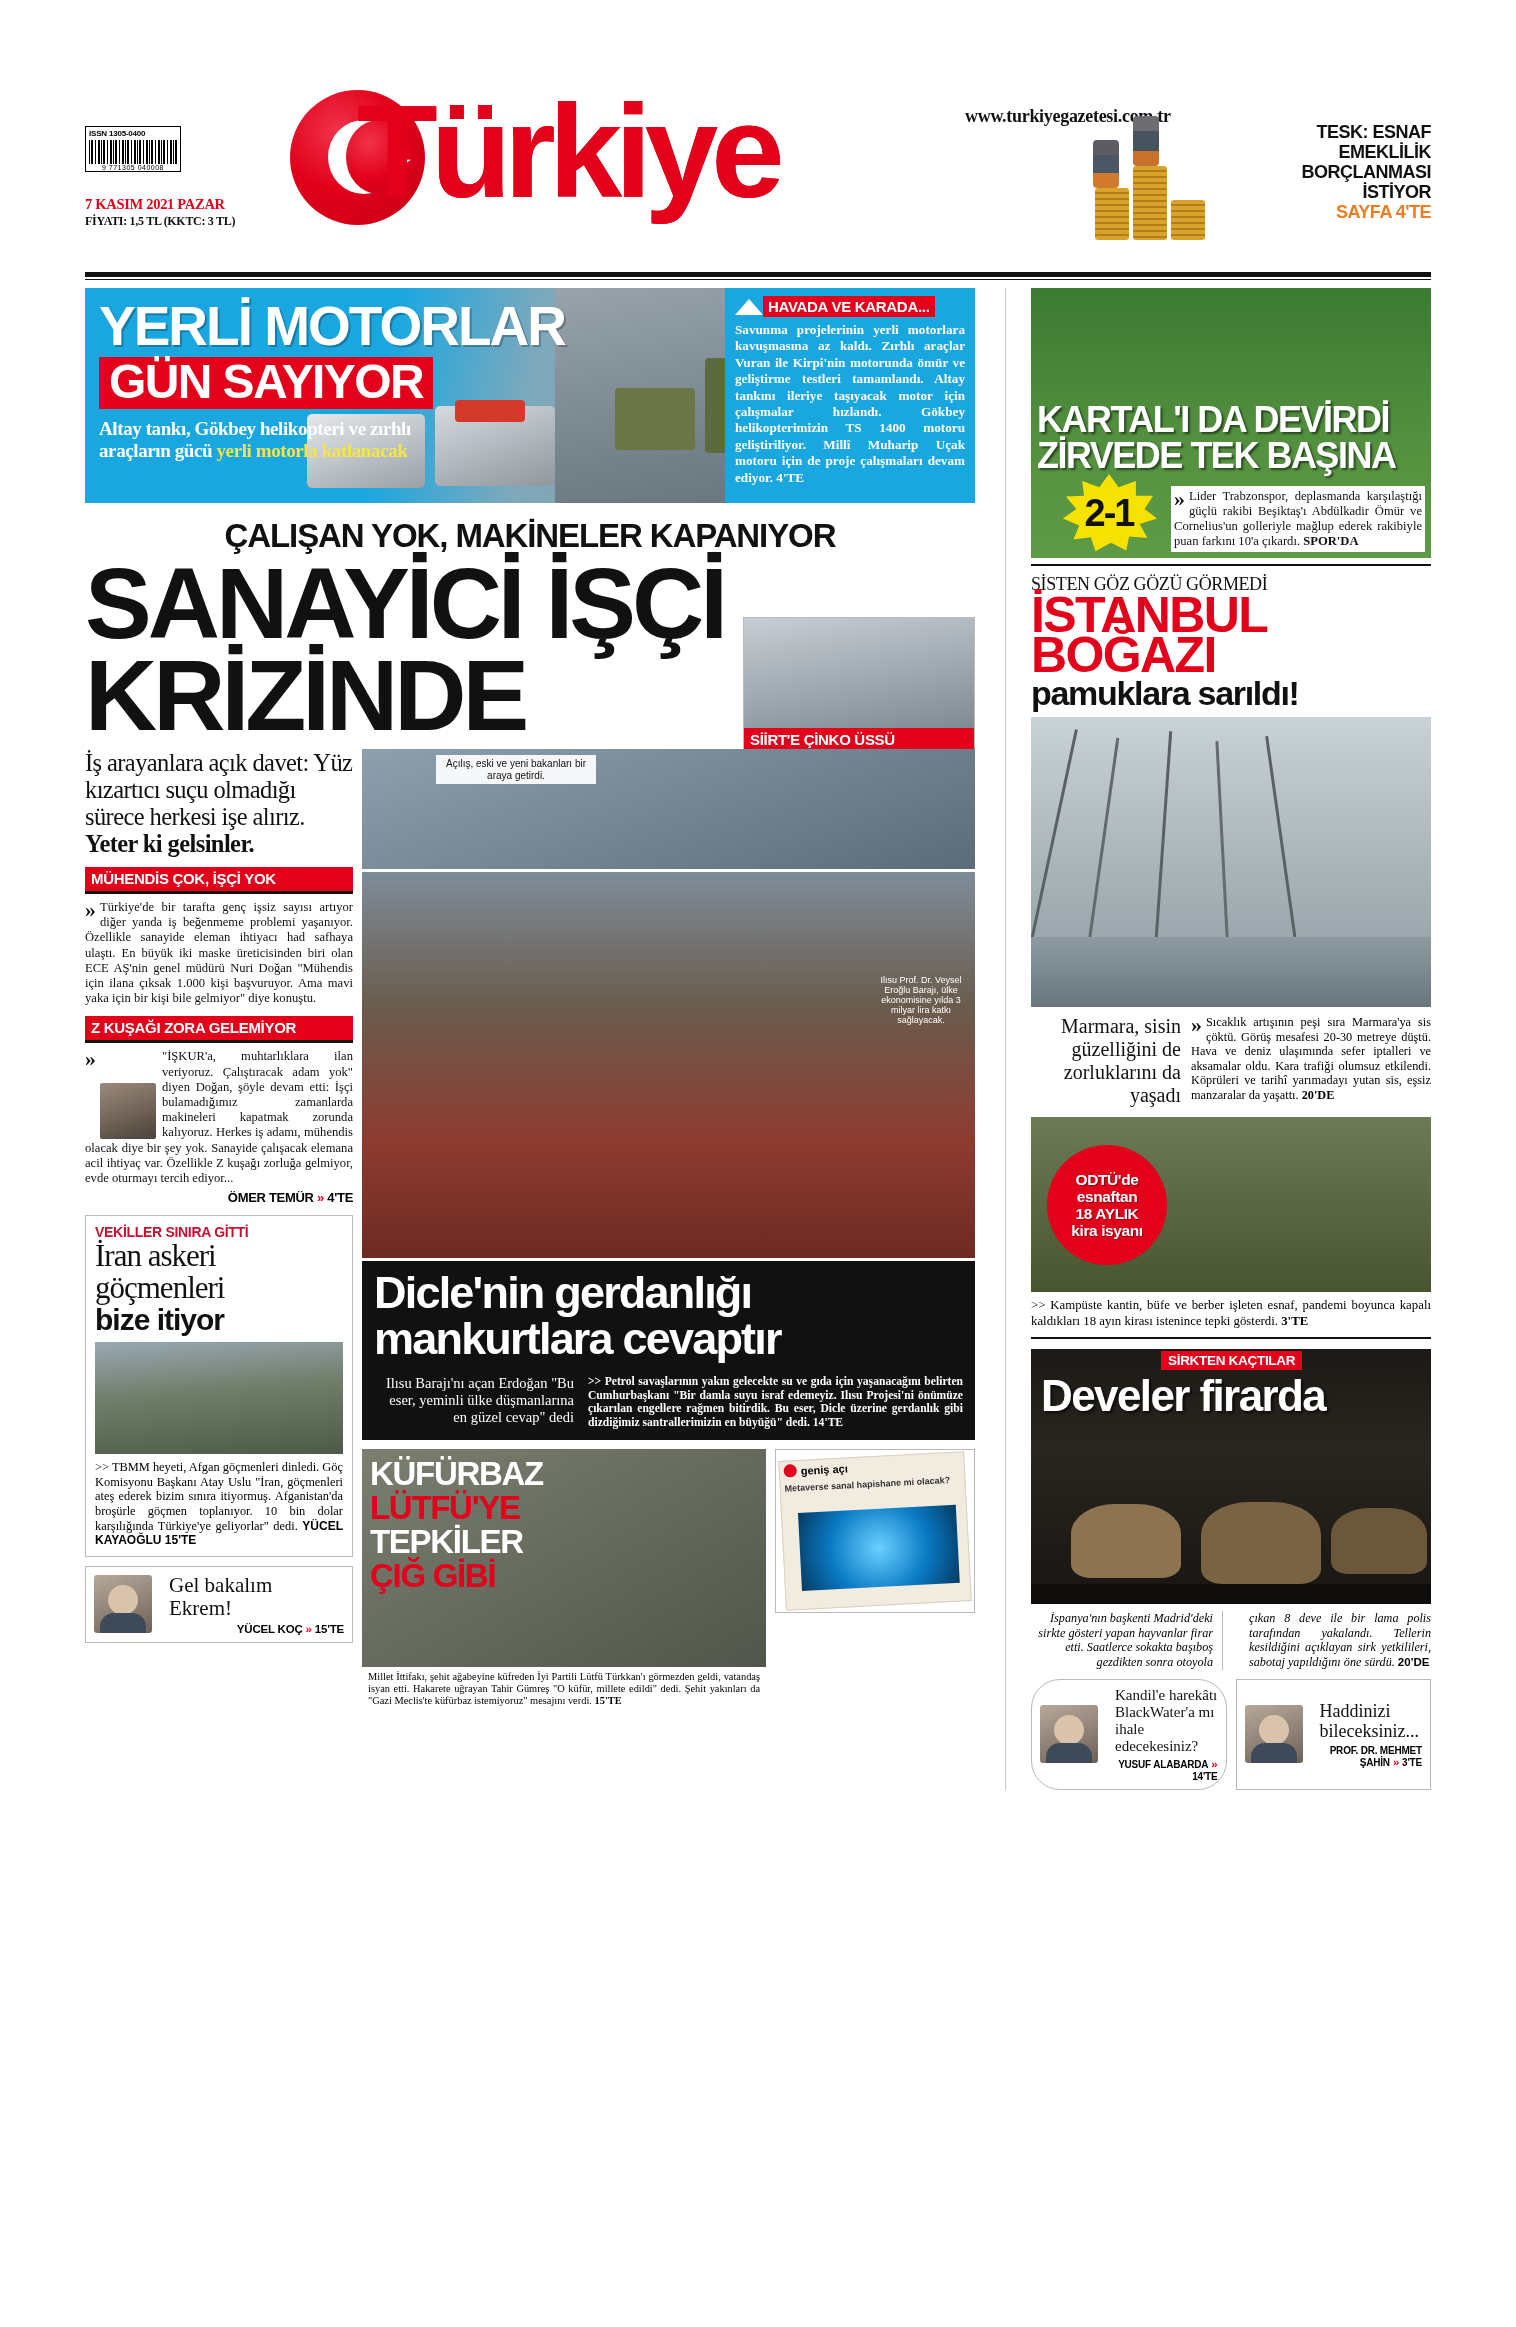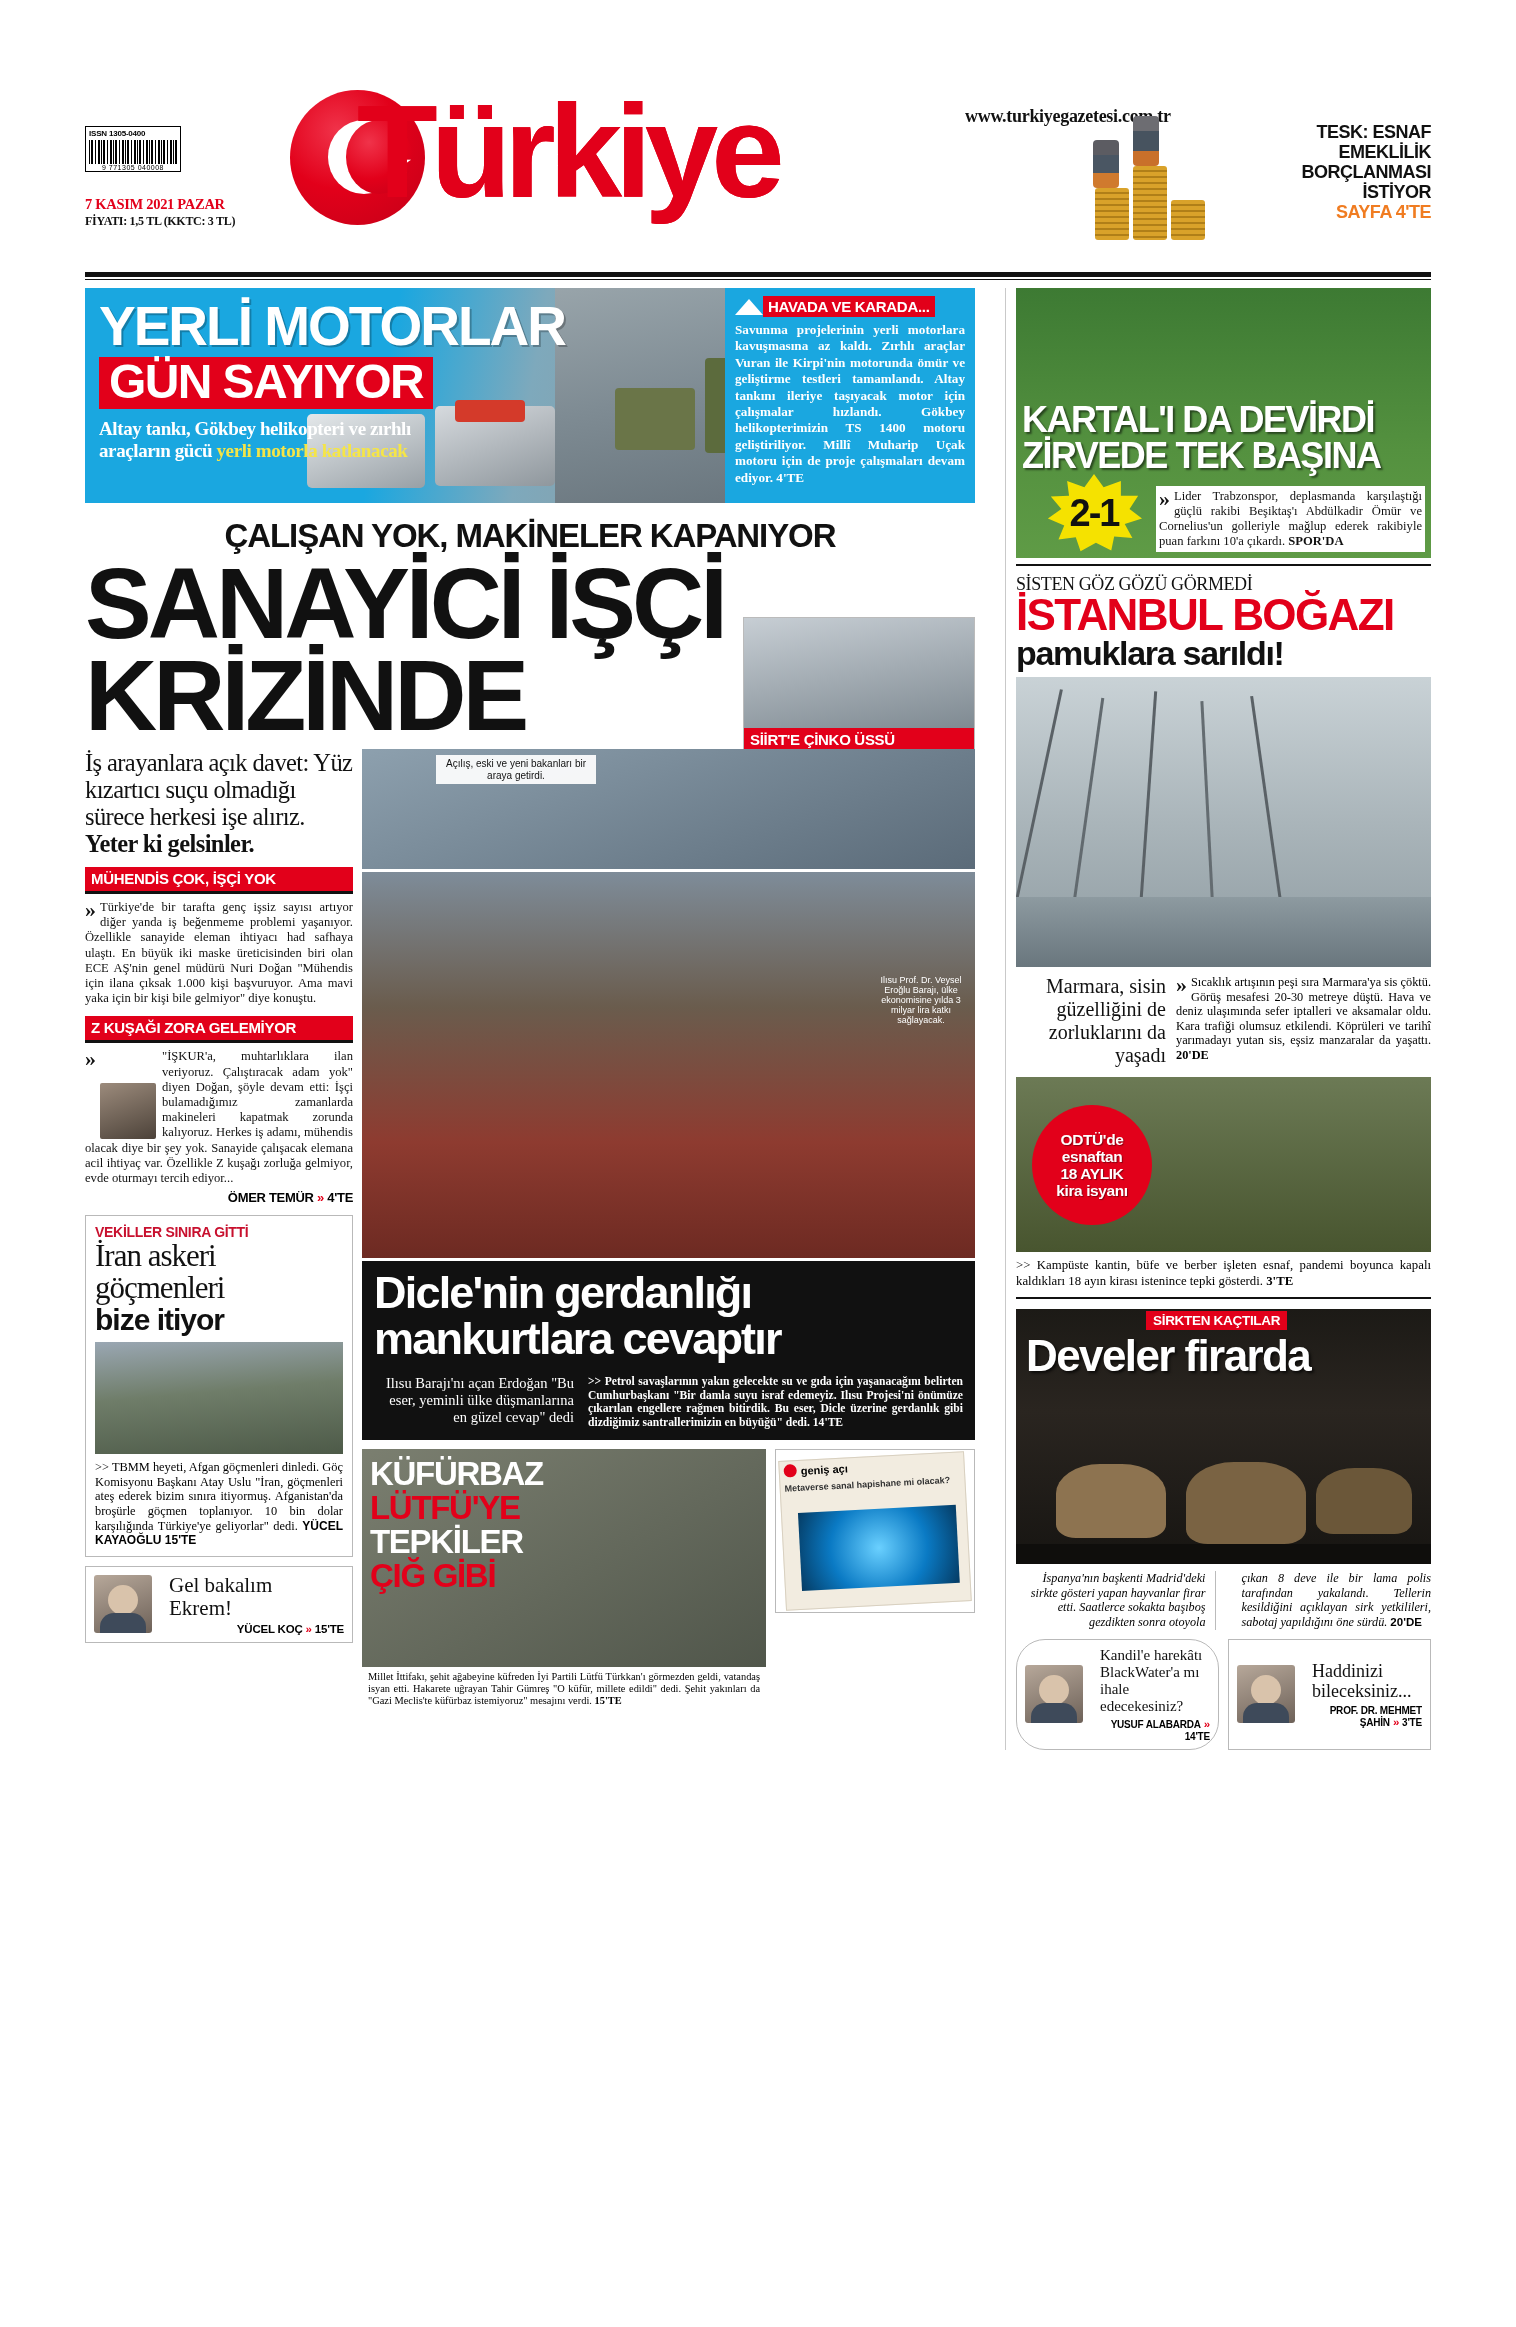--- a/index.html
+++ b/index.html
@@ -62,21 +62,21 @@
   .coin-stack { position:absolute; bottom: 0; width: 34px; height: 60px;
     background: repeating-linear-gradient(180deg,#d9a22a 0 4px,#b07f18 4px 6px); border-radius: 3px; }
   .figure { position:absolute; width: 26px; border-radius:4px; }
 
   .rule-thick { border-top: 5px solid #111; margin-top: 4px; }
   .rule-thin { border-top: 1px solid #111; margin-top: 2px; }
 
   
   .main-grid { display:flex; gap: 10px; margin-top: 8px; }
   .col-left { width: 900px; }
-  .col-right { width: 436px; border-left: 1px solid #c9c9c9; padding-left: 10px; margin-left: 20px; }
+  .col-right { width: 436px; border-left: 1px solid #c9c9c9; padding-left: 25px; margin-left: 20px; }
 
   
   .banner {
     position: relative; height: 215px; overflow: hidden;
     background: linear-gradient(100deg,#1aa7e0 0%, #1aa7e0 34%, #7ea9bc 50%, #8d9aa0 70%, #9aa3a7 100%);
     display:flex;
   }
   .banner-left { width: 640px; position:relative; padding: 10px 0 0 14px; z-index: 3;}
   .banner-h1 { font-size: 55px; font-weight: 800; color:#fff; letter-spacing:-2px; line-height:56px;
     text-shadow: 2px 2px 0 rgba(0,0,0,.25); }
@@ -165,21 +165,21 @@
      text-shadow: 2px 2px 2px rgba(0,0,0,.5); }
   .score-star { position:absolute; left: 30px; bottom: 6px; width: 96px; height: 78px;
      display:flex; align-items:center; justify-content:center; }
   .star-shape { position:absolute; inset:0; background:#f5e200;
      clip-path: polygon(50% 0%,60% 17%,78% 9%,78% 28%,96% 28%,87% 45%,100% 57%,82% 64%,90% 82%,71% 80%,68% 98%,52% 88%,36% 99%,31% 81%,13% 84%,19% 66%,2% 57%,16% 45%,5% 29%,24% 28%,22% 9%,40% 17%); }
   .score-text { position:relative; font-size: 38px; font-weight:800; color:#111; letter-spacing:-2px; }
   .sport-text { position:absolute; left: 140px; right: 6px; bottom: 6px; font-size: 12.6px;
      line-height: 15px; color:#111; text-align: justify; font-family:"Liberation Serif",serif; background:#fff; padding:3px;}
 
   .r-kicker { font-size: 18px; color:#111; letter-spacing:-.4px; font-family:"Liberation Serif",serif; margin-top:8px; }
-  .r-h1 { font-size: 44px; font-weight:800; color:#e2001a; letter-spacing:-1.6px; line-height:40px; }
+  .r-h1 { font-size: 50px; font-weight:800; color:#e2001a; letter-spacing:-1.6px; line-height:40px; }
   .r-h2 { font-size: 34px; font-weight:800; color:#111; letter-spacing:-1.3px; line-height: 36px; }
   .fog-photo { height: 290px; margin-top: 6px; background: linear-gradient(180deg,#c9d2d6 0%,#aab5ba 50%,#8e9ba1 100%); position:relative; overflow:hidden;}
   .fog-row { display:flex; gap: 10px; margin-top: 8px; }
   .fog-left { width: 150px; text-align:right; font-size: 20px; line-height: 23px; font-family:"Liberation Serif",serif; color:#111;}
   .fog-right { flex:1; font-size: 12.3px; line-height: 14.6px; text-align: justify; font-family:"Liberation Serif",serif;}
 
   .odtu-photo { height: 175px; margin-top:10px; background: linear-gradient(180deg,#6c7a55,#48552f); position:relative; overflow:hidden;}
   .odtu-badge { position:absolute; left: 16px; top: 28px; width: 120px; height: 120px; border-radius:50%;
      background:#e2001a; display:flex; align-items:center; justify-content:center; text-align:center; }
   .odtu-badge div { font-size: 15.5px; font-weight:800; color:#fff; line-height: 17px; letter-spacing:-.4px;

